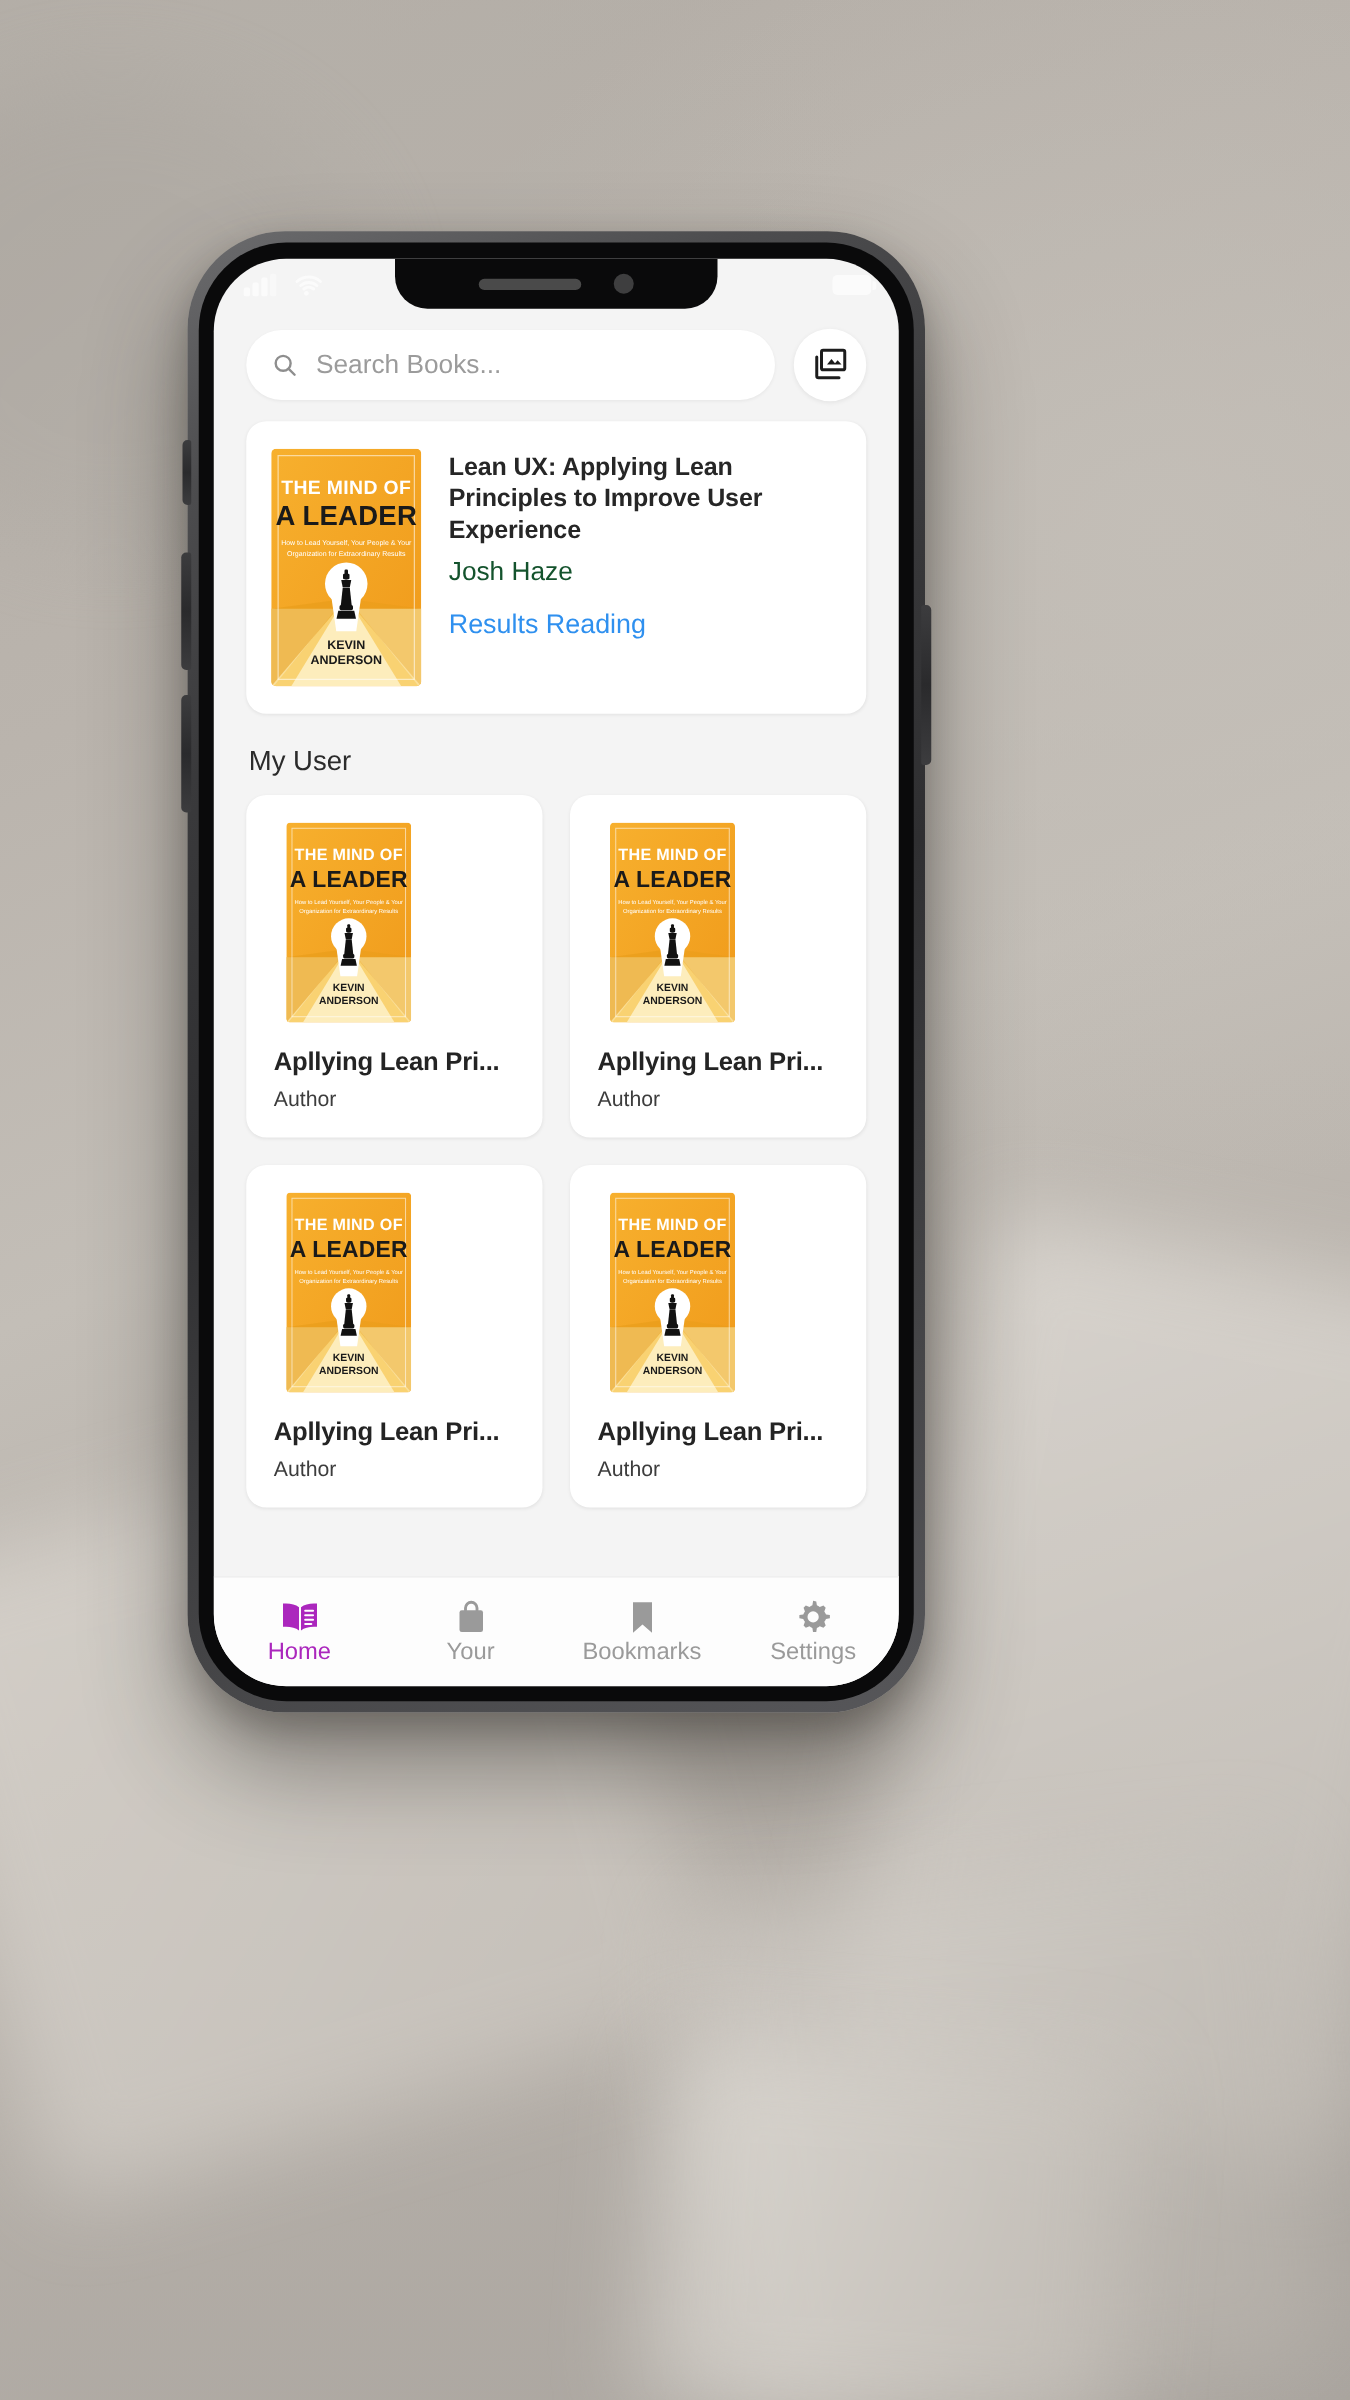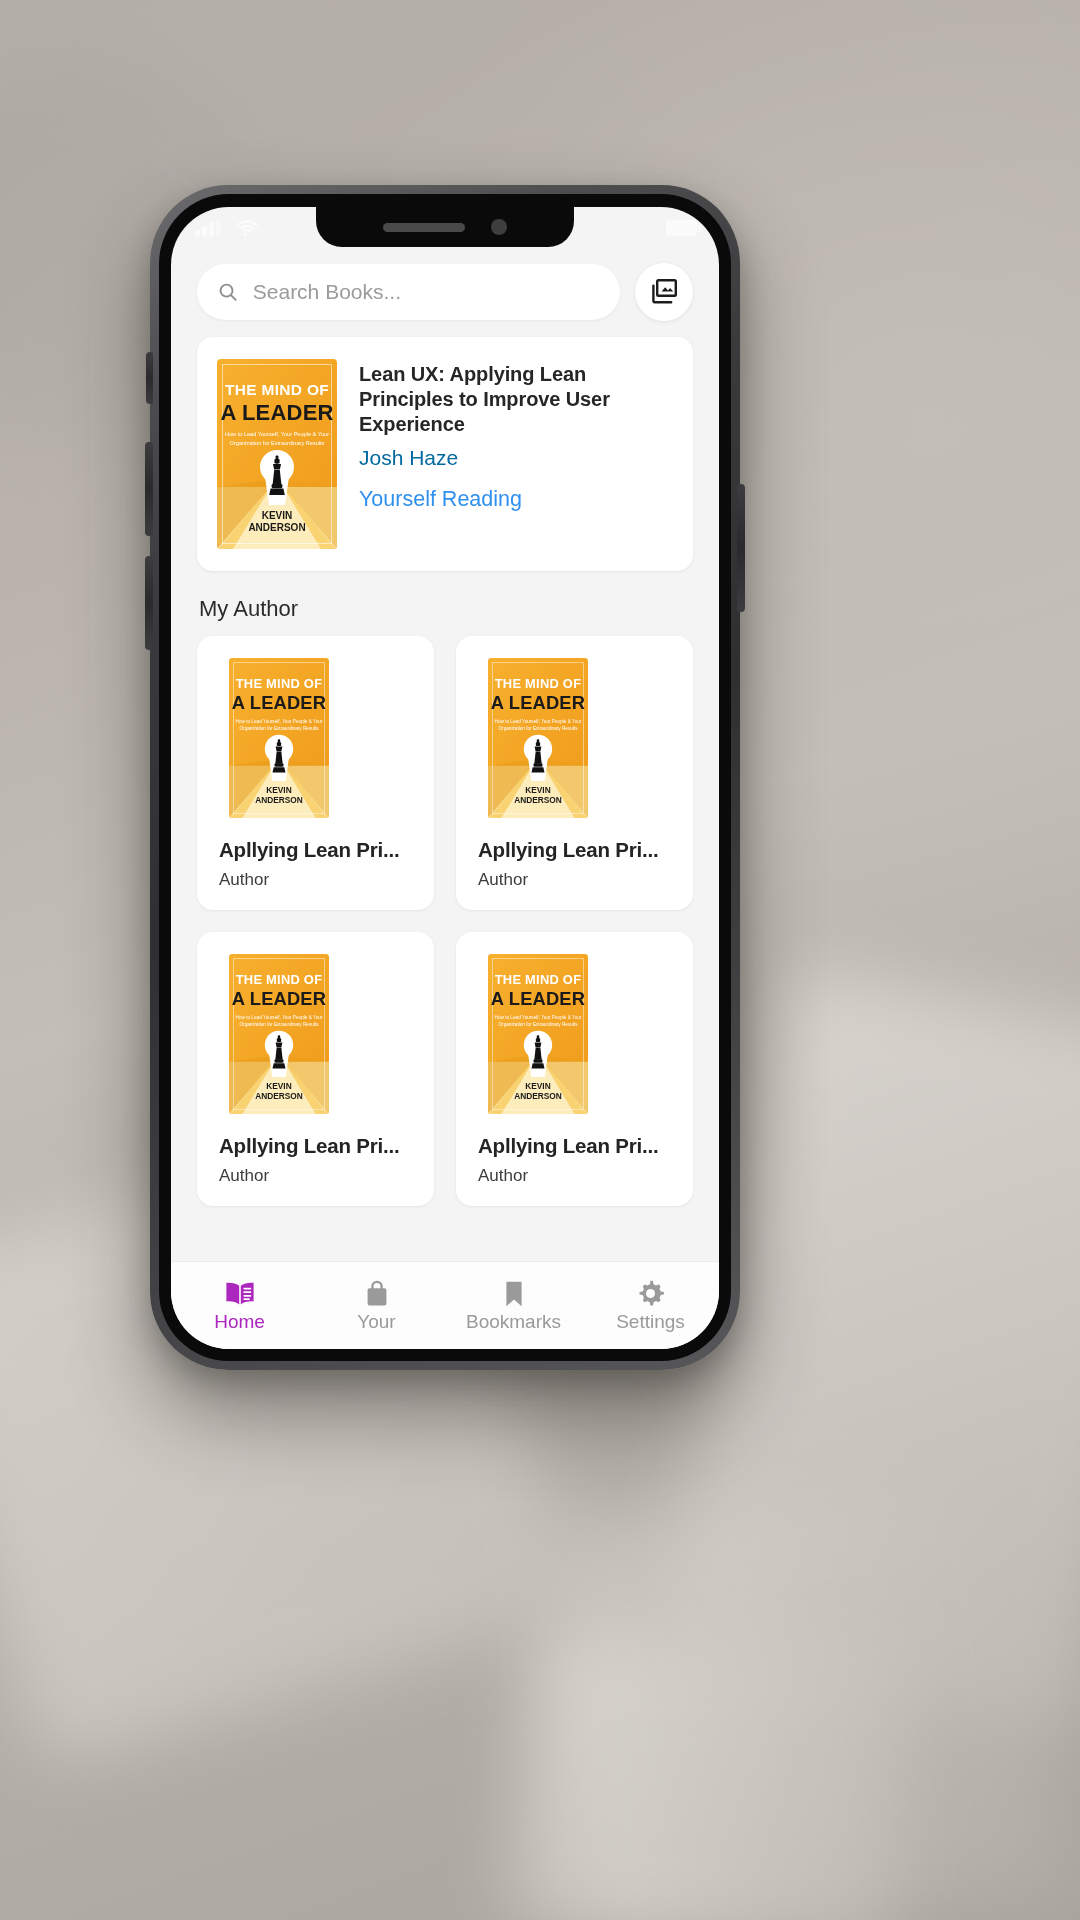--- a/index.html
+++ b/index.html
@@ -258,21 +258,21 @@
   }
   .featured-title {
     font-size: 20px;
     font-weight: bold;
     line-height: 1.26;
     color: #262626;
     letter-spacing: -.1px;
   }
   .featured-author {
     font-size: 21px;
-    color: #0369a1;
+    color: #14532d;
     margin-top: 8px;
   }
   .continue-link {
     font-size: 21.5px;
     color: #2f90ef;
     margin-top: 17px;
     cursor: pointer;
   }
 
   
@@ -444,25 +444,25 @@
                   <path d="M53.6 129.6 h12.8 l1.4 6.4 h-15.6 z"></path>
                 </g>
                 <text x="60" y="160" text-anchor="middle" fill="#1a1a1a" font-family="Liberation Sans, sans-serif" font-size="10" font-weight="bold">KEVIN</text>
                 <text x="60" y="172" text-anchor="middle" fill="#1a1a1a" font-family="Liberation Sans, sans-serif" font-size="10" font-weight="bold">ANDERSON</text>
               </g>
             </svg>
           </div>
           <div class="featured-meta">
             <div class="featured-title">Lean UX: Applying Lean Principles to Improve User Experience</div>
             <div class="featured-author">Josh Haze</div>
-            <div class="continue-link">Yourself Reading</div>
-          </div>
-        </div>
-
-        <div class="section-title">My Author</div>
+            <div class="continue-link">Results Reading</div>
+          </div>
+        </div>
+
+        <div class="section-title">My User</div>
 
         <div class="book-grid">
 
           <div class="book-card">
             <div class="book-card-cover">
               <svg class="cover-svg" viewBox="0 0 120 190" preserveAspectRatio="none">
                 <use href="#coverart"></use>
               </svg>
             </div>
             <div class="book-card-title">Apllying Lean Pri...</div>

